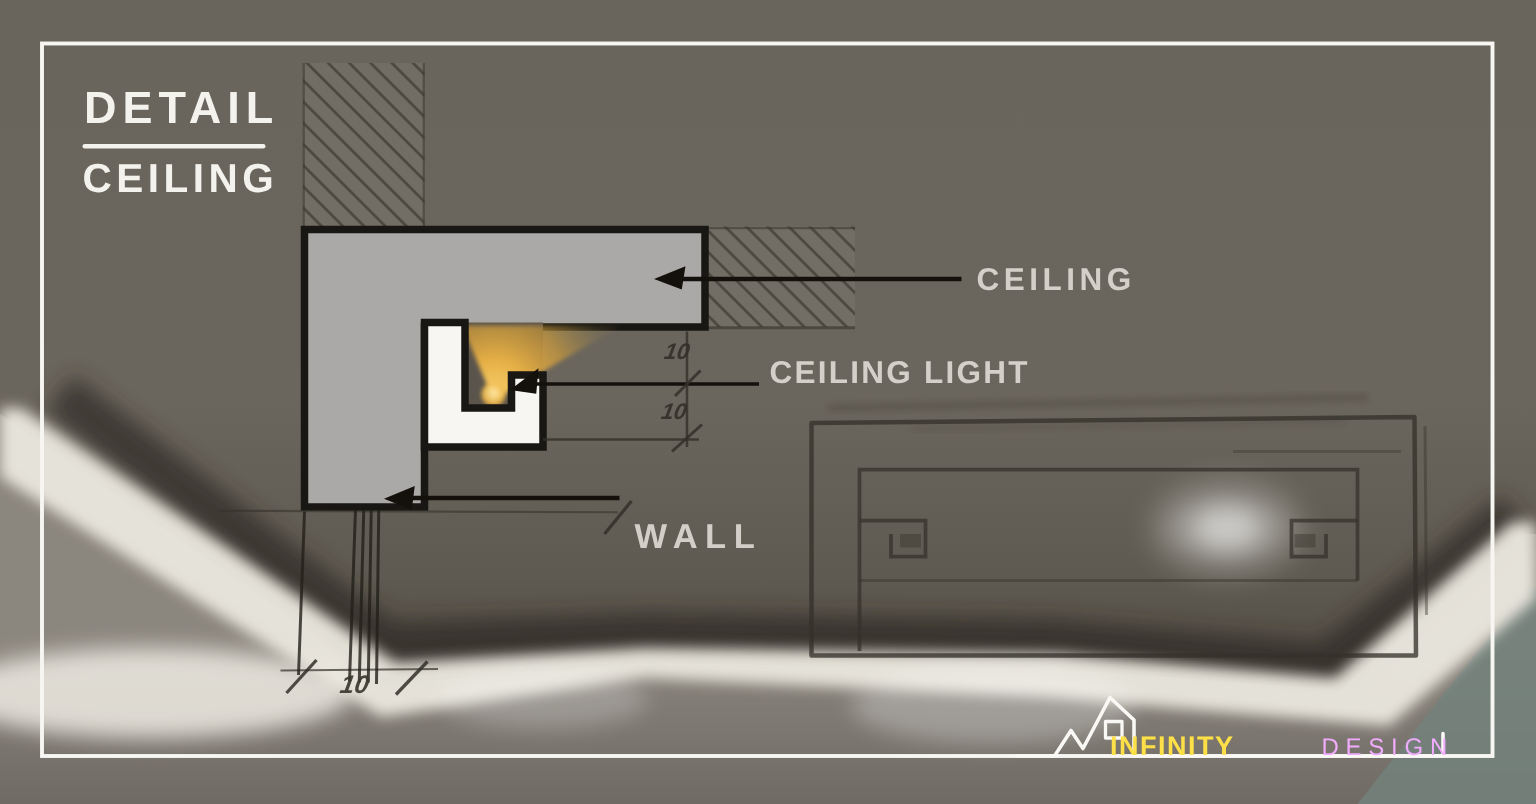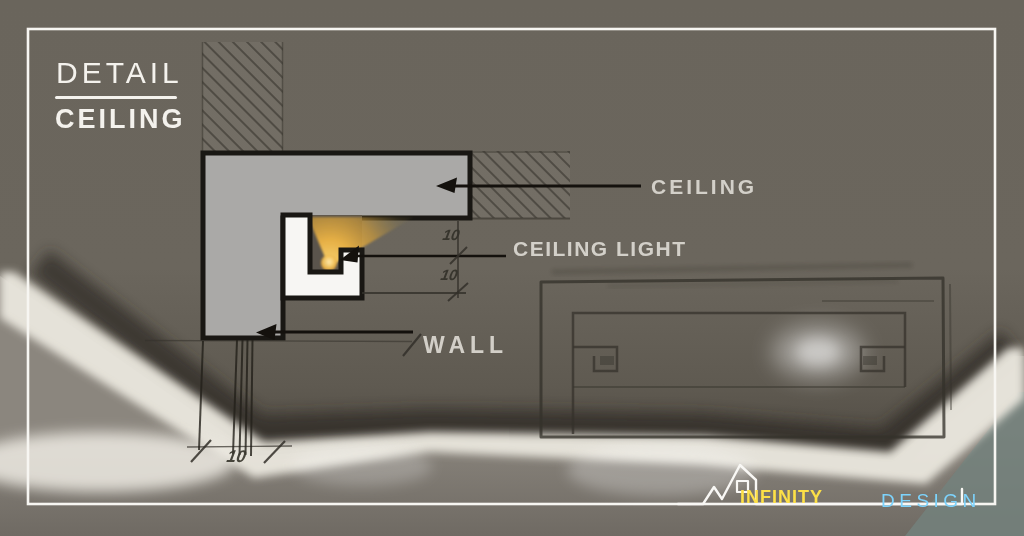--- a/index.html
+++ b/index.html
@@ -3,33 +3,33 @@
 <meta charset="utf-8">
 <style>
   html,body{margin:0;padding:0;background:#555;}
   .stage{
     position:relative;width:1024px;height:536px;overflow:hidden;
     font-family:"Liberation Sans",sans-serif;
     -webkit-font-smoothing:antialiased;
   }
   .stage svg{position:absolute;left:0;top:0;}
   .txt{position:absolute;white-space:nowrap;line-height:1;}
-  .title-line{color:#f4f2ed;font-size:30px;letter-spacing:4px;font-weight:normal;text-align:center;}
+  .title-line{color:#f4f2ed;font-size:30px;letter-spacing:4px;font-weight:bold;text-align:center;}
   .title-line2{color:#f4f2ed;font-size:27px;letter-spacing:3px;font-weight:bold;}
   .title-rule{position:absolute;background:#f4f2ed;border-radius:2px;}
   .callout{color:#d9d6cf;font-weight:bold;opacity:.95;}
   .lbl-ceiling{left:651px;top:176px;font-size:21px;letter-spacing:3px;}
   .lbl-indirect{left:513px;top:238px;font-size:21px;letter-spacing:1.5px;}
-  .lbl-wall{left:423px;top:334px;font-size:23px;letter-spacing:5px;}
+  .lbl-wall{left:423px;top:346px;font-size:23px;letter-spacing:5px;}
   .dim{color:#33312a;font-style:italic;font-weight:bold;transform:skewX(-10deg);opacity:.92;}
   .dim-1{left:443px;top:227px;font-size:15px;}
   .dim-2{left:441px;top:267px;font-size:15px;}
   .dim-3{left:227px;top:448px;font-size:17px;color:#3a382f;}
   .logo-bold{left:740px;top:488px;font-size:18px;font-weight:bold;letter-spacing:1px;color:#fde047;}
-  .logo-light{left:881px;top:491px;font-size:19px;letter-spacing:4.5px;color:#7dd3fc;}
+  .logo-light{left:881px;top:491px;font-size:16px;letter-spacing:4.5px;color:#f0abfc;}
 </style>
 </head>
 <body>
 
 <div class="stage">
 
 <svg width="1024" height="536" viewBox="0 0 1024 536">
   <defs>
     <linearGradient id="panelGrad" x1="0" y1="0" x2="0" y2="536" gradientUnits="userSpaceOnUse">
       <stop offset="0" stop-color="#6a655c"></stop>

